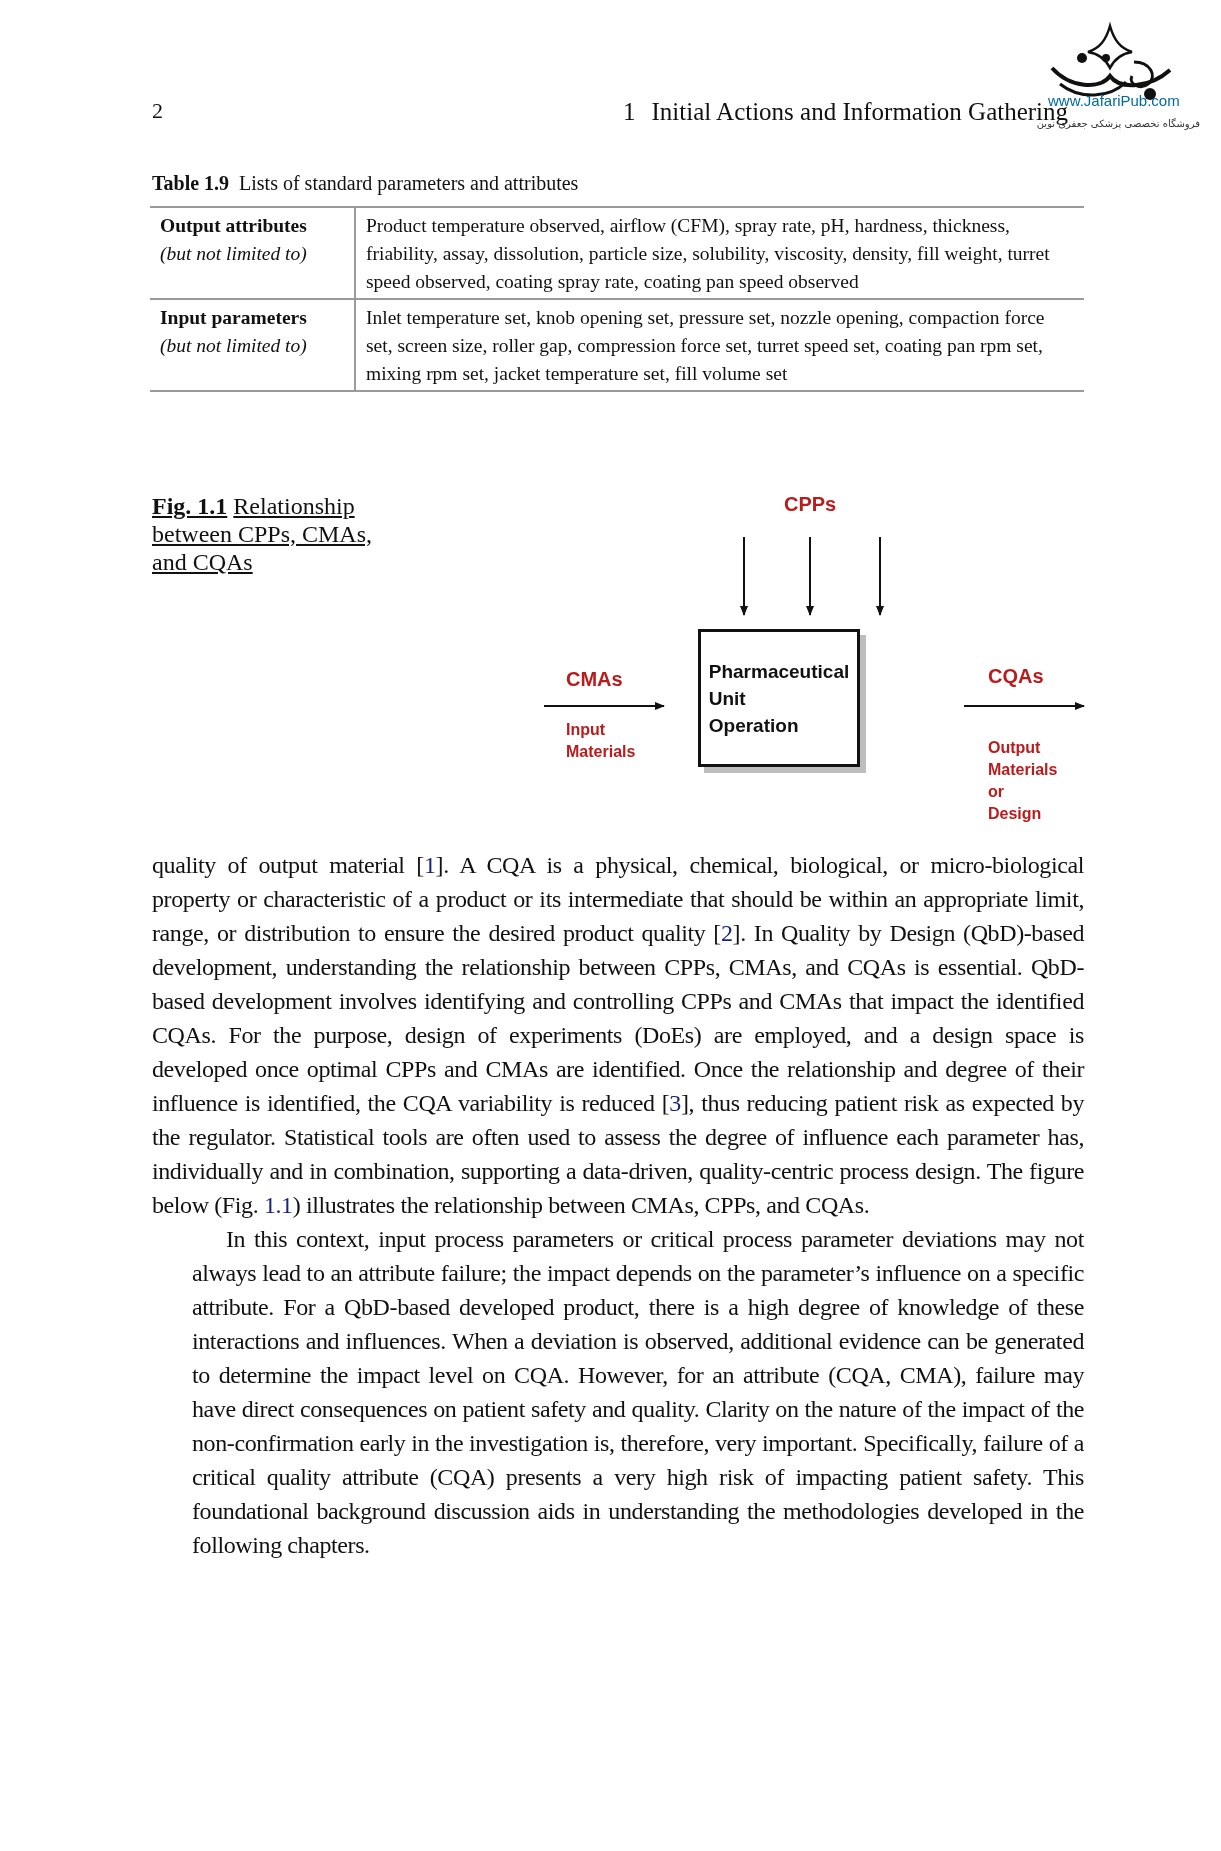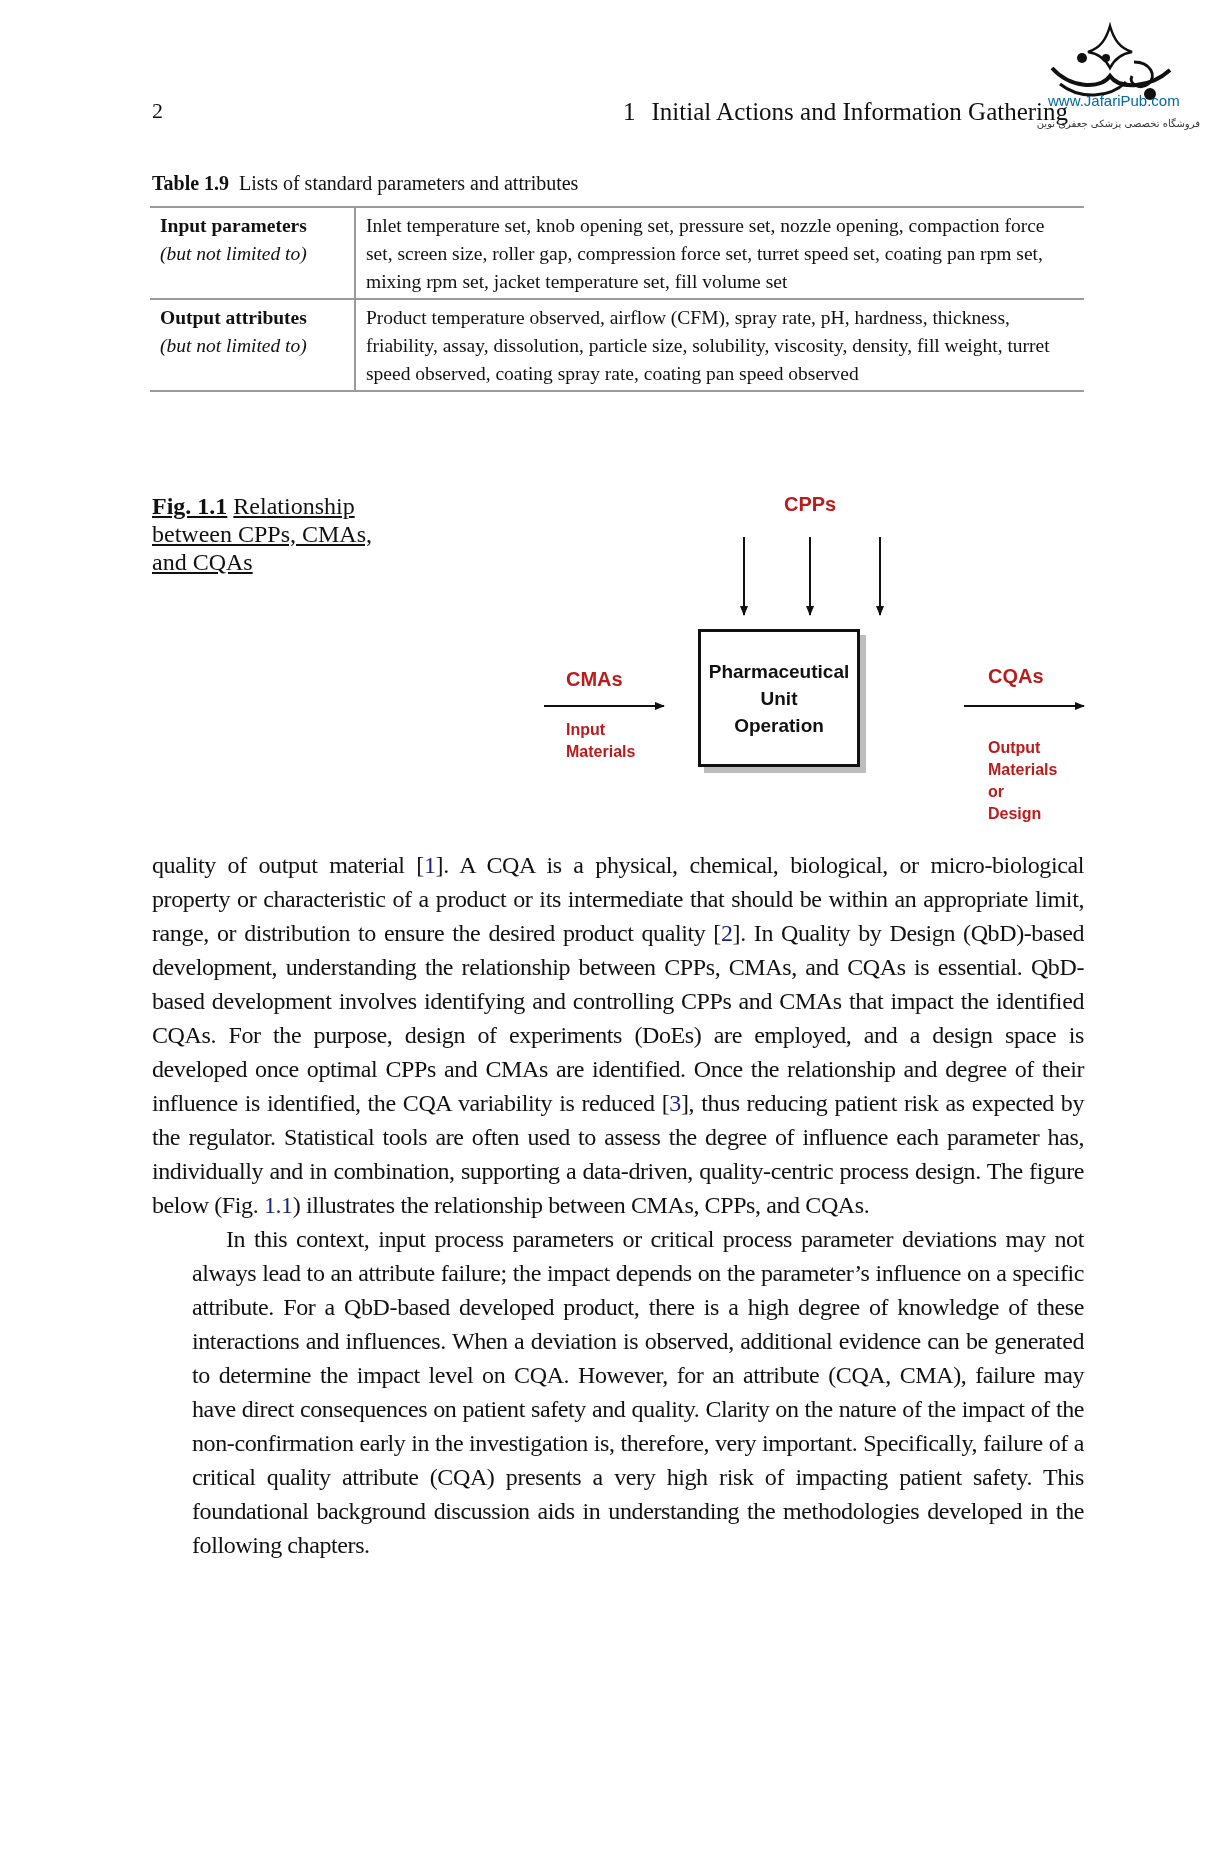--- a/index.html
+++ b/index.html
@@ -30,21 +30,21 @@
   .fig-caption { left: 152px; top: 492px; width: 250px; font-size: 24px; line-height: 28px; text-decoration: underline; }
   .fig-caption b { margin-right: 6px; }
 
   
   .diagram { left: 530px; top: 485px; width: 570px; height: 330px; }
   .diagram .lbl { position: absolute; font-family: "Liberation Sans", sans-serif; font-weight: bold; color: #b91c1c; }
   .diagram .big { font-size: 20px; }
   .diagram .small { font-size: 16px; line-height: 22px; }
   .unit-box { position: absolute; left: 168px; top: 144px; width: 156px; height: 132px;
               border: 3px solid #111; background: #fff; box-shadow: 6px 6px 0 #bdbdbd;
-              display: flex; align-items: center; justify-content: center; text-align: center;
+              display: flex; align-items: center; justify-content: center; 
               font-family: "Liberation Sans", sans-serif; font-weight: bold; font-size: 19px; line-height: 27px; }
   .unit-box span { display: block; }
 
   
   .body-text { left: 152px; top: 848px; width: 932px; font-size: 24px; line-height: 34px;
                text-align: justify; letter-spacing: -0.4px; }
   .body-text p { margin: 0; }
   .body-text p.indent { text-indent: 34px; margin-left: 40px; }
   .ref { color: #1a237e; }
 </style>
@@ -68,31 +68,31 @@
 <div class="abs logo-url">www.JafariPub.com</div>
 <div class="abs logo-fa">فروشگاه تخصصی پزشکی جعفری نوین</div>
 
 <div class="abs table-caption">
   <b>Table 1.9</b><span>Lists of standard parameters and attributes</span>
 </div>
 <table class="abs param-table">
   <tbody>
       <tr>
     <td class="head">
+      <span class="bold">Output attributes</span>
+      <span class="ital">(but not limited to)</span>
+    </td>
+    <td>Product temperature observed, airflow (CFM), spray rate, pH, hardness, thickness, friability, assay, dissolution, particle size, solubility, viscosity, density, fill weight, turret speed observed, coating spray rate, coating pan speed observed</td>
+  </tr>
+  <tr>
+    <td class="head">
       <span class="bold">Input parameters</span>
       <span class="ital">(but not limited to)</span>
     </td>
     <td>Inlet temperature set, knob opening set, pressure set, nozzle opening, compaction force set, screen size, roller gap, compression force set, turret speed set, coating pan rpm set, mixing rpm set, jacket temperature set, fill volume set</td>
-  </tr>
-  <tr>
-    <td class="head">
-      <span class="bold">Output attributes</span>
-      <span class="ital">(but not limited to)</span>
-    </td>
-    <td>Product temperature observed, airflow (CFM), spray rate, pH, hardness, thickness, friability, assay, dissolution, particle size, solubility, viscosity, density, fill weight, turret speed observed, coating spray rate, coating pan speed observed</td>
   </tr>
 </tbody>
   </table>
 
 <div class="abs fig-caption">
   <b>Fig. 1.1</b><span>Relationship between CPPs, CMAs, and CQAs</span>
 </div>
 
 <div class="abs diagram">
   <svg width="570" height="330" style="position:absolute;left:0;top:0">

